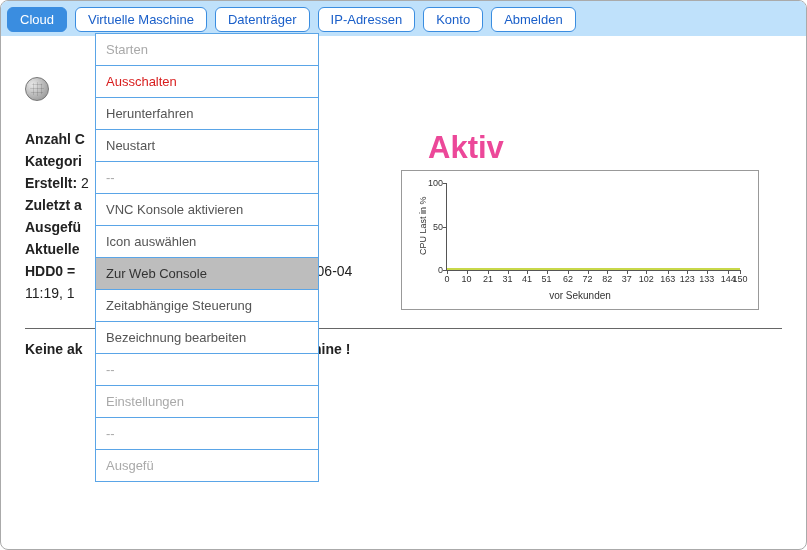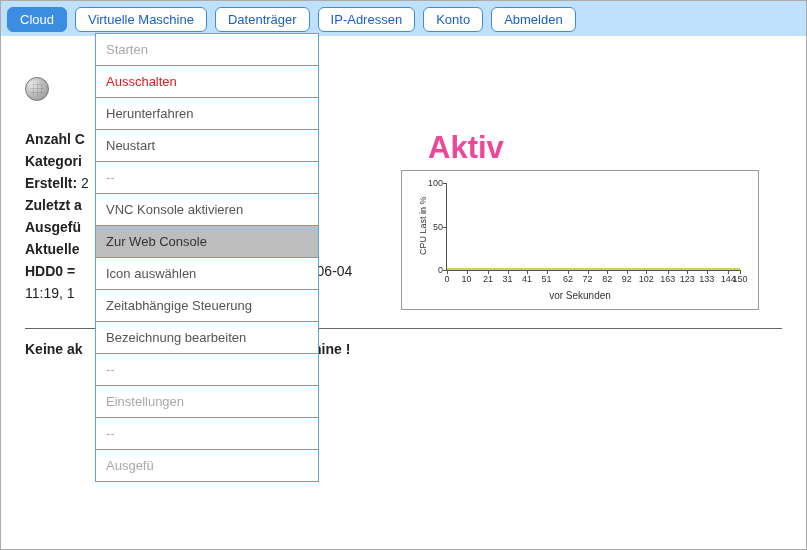--- a/index.html
+++ b/index.html
@@ -8,21 +8,21 @@
     font-family: "Lucida Grande", Verdana, Arial, sans-serif;
     font-size: 13px;
     color: #222;
     background: #fff;
   }
   .viewport {
     width: 807px; height: 550px;
     position: relative;
     background: #fff;
     border: 1px solid #aaa;
-    border-radius: 0;
+    border-radius: 8px;
     overflow: hidden;
   }
   .tab-bar {
     background: #bfe1fb;
     padding: 6px 6px 4px 6px;
     display: flex;
     gap: 8px;
     align-items: center;
   }
   .tab {
@@ -220,22 +220,22 @@
       <div class="tab">Abmelden</div>
     </div>
 
   <div class="dropdown">
       <div class="dd-item disabled">Starten</div>
       <div class="dd-item danger">Ausschalten</div>
       <div class="dd-item">Herunterfahren</div>
       <div class="dd-item">Neustart</div>
       <div class="dd-sep">--</div>
       <div class="dd-item">VNC Konsole aktivieren</div>
+      <div class="dd-item">Icon auswählen</div>
       <div class="dd-item hover">Zur Web Console</div>
-      <div class="dd-item">Icon auswählen</div>
       <div class="dd-item">Zeitabhängige Steuerung</div>
       <div class="dd-item">Bezeichnung bearbeiten</div>
       <div class="dd-sep">--</div>
       <div class="dd-item disabled">Einstellungen</div>
       <div class="dd-sep">--</div>
       <div class="dd-item disabled">Ausgefü</div>
     </div>
 
   <div class="content">
 
@@ -275,21 +275,21 @@
               <div class="x-tick" style="left: 27.3333%;">41</div>
               <div class="x-tick-line" style="left: 34%;"></div>
               <div class="x-tick" style="left: 34%;">51</div>
               <div class="x-tick-line" style="left: 41.3333%;"></div>
               <div class="x-tick" style="left: 41.3333%;">62</div>
               <div class="x-tick-line" style="left: 48%;"></div>
               <div class="x-tick" style="left: 48%;">72</div>
               <div class="x-tick-line" style="left: 54.6667%;"></div>
               <div class="x-tick" style="left: 54.6667%;">82</div>
               <div class="x-tick-line" style="left: 61.3333%;"></div>
-              <div class="x-tick" style="left: 61.3333%;">92</div>
+              <div class="x-tick" style="left: 61.3333%;">37</div>
               <div class="x-tick-line" style="left: 68%;"></div>
               <div class="x-tick" style="left: 68%;">102</div>
               <div class="x-tick-line" style="left: 75.3333%;"></div>
               <div class="x-tick" style="left: 75.3333%;">163</div>
               <div class="x-tick-line" style="left: 82%;"></div>
               <div class="x-tick" style="left: 82%;">123</div>
               <div class="x-tick-line" style="left: 88.6667%;"></div>
               <div class="x-tick" style="left: 88.6667%;">133</div>
               <div class="x-tick-line" style="left: 96%;"></div>
               <div class="x-tick" style="left: 96%;">144</div>

